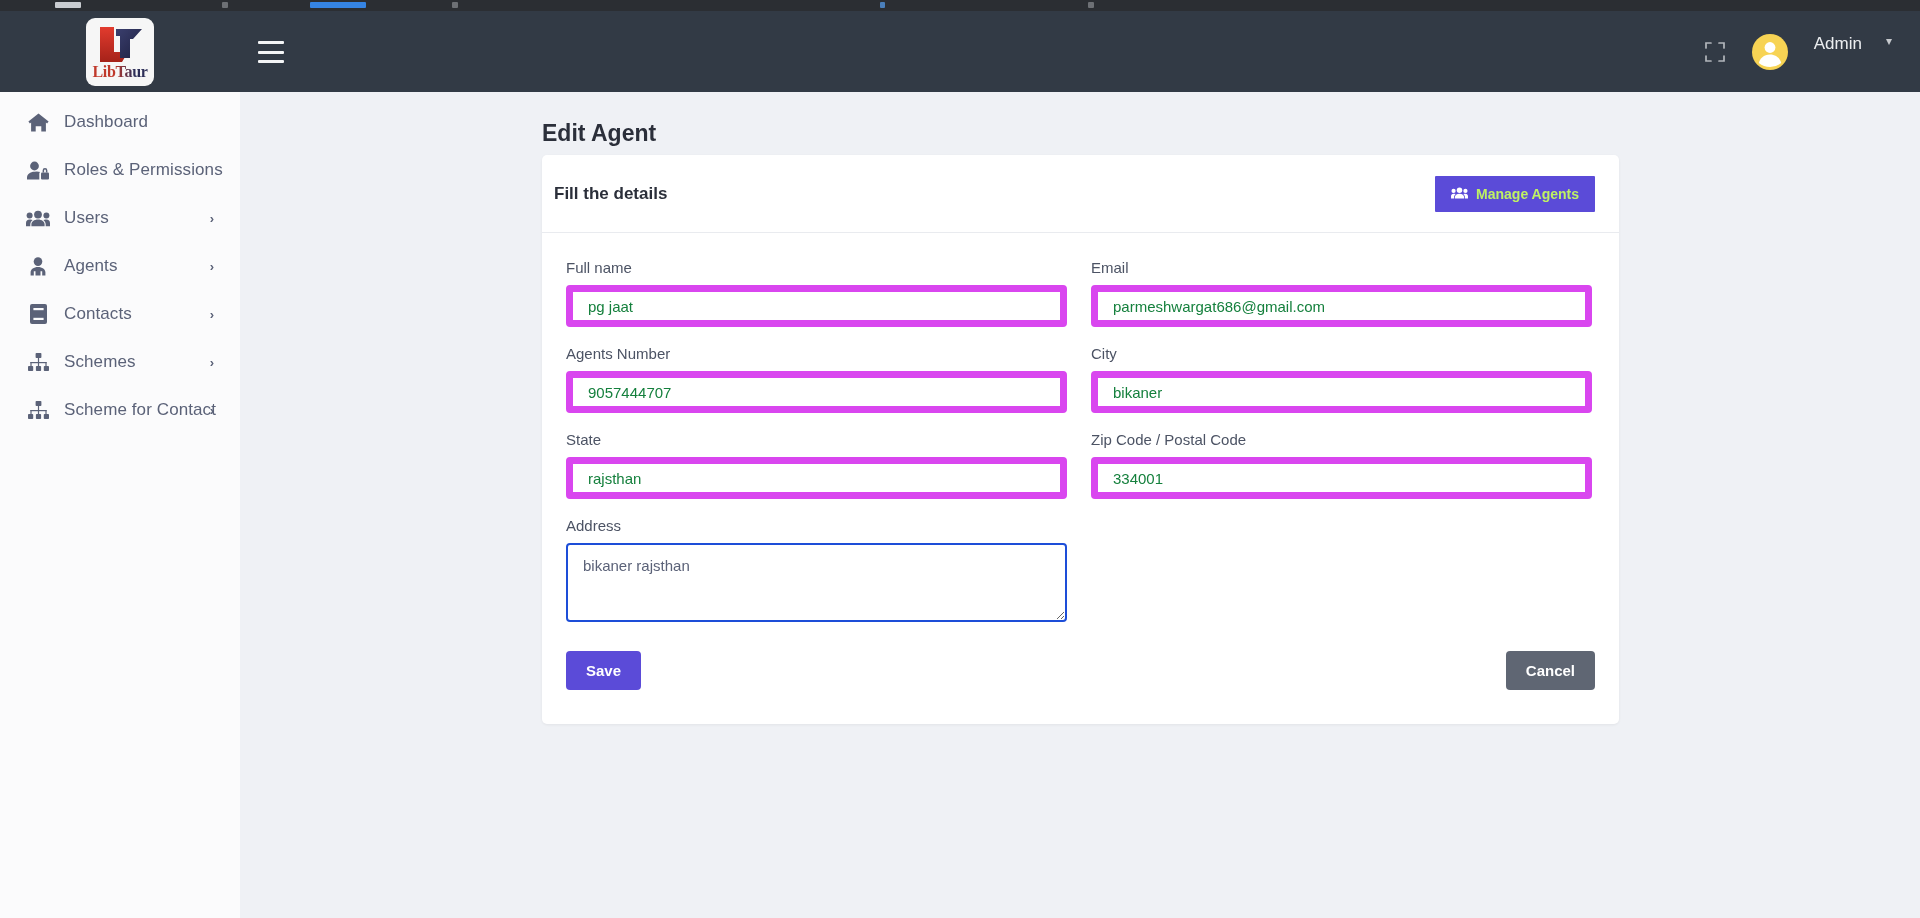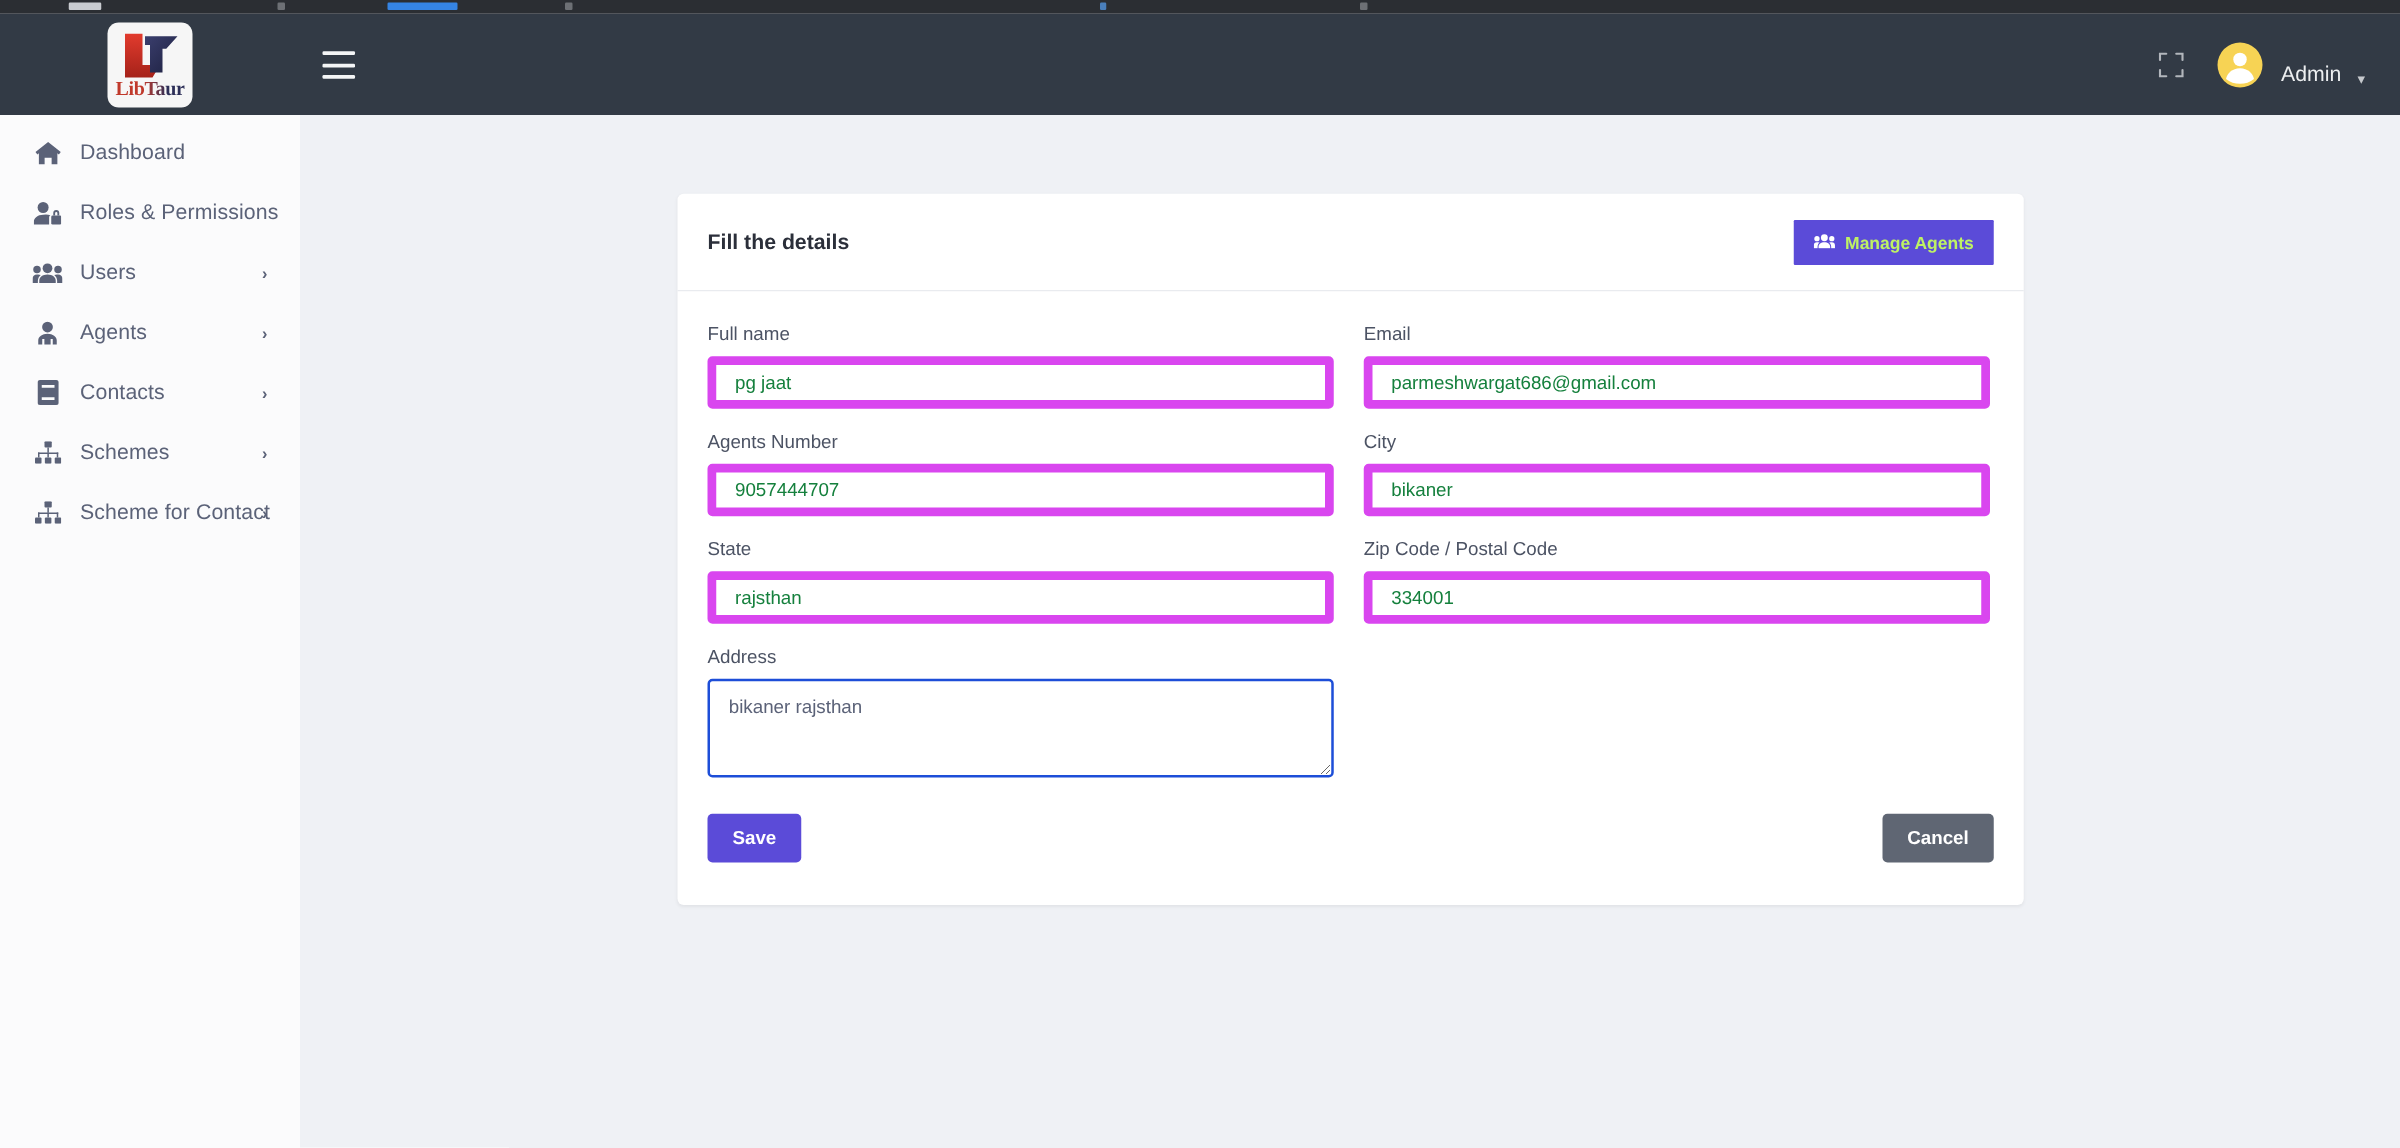--- a/index.html
+++ b/index.html
@@ -100,22 +100,22 @@
     align-items: center;
     gap: 26px;
   }
   .fullscreen-icon {
     width: 22px; height: 22px;
     cursor: pointer;
     opacity: .85;
   }
   .user-menu {
     display: flex;
-    align-items: flex-end;
-    gap: 15px;
+    align-items: flex-start;
+    gap: 26px;
     cursor: pointer;
   }
   .avatar {
     width: 36px; height: 36px;
     border-radius: 50%;
     background: #f7d354;
     display: flex;
     align-items: center;
     justify-content: center;
     overflow: hidden;
@@ -188,21 +188,21 @@
     width: 1077px;
     background: #ffffff;
     border-radius: 5px;
     box-shadow: 0 1px 3px rgba(0,0,0,.06);
   }
   .card-head {
     height: 78px;
     display: flex;
     align-items: center;
     justify-content: space-between;
-    padding: 0 24px 0 24px;
+    padding: 0 24px 0 12px;
     border-bottom: 1px solid #e9ebef;
   }
   .card-head h2 {
     font-size: 17px;
     font-weight: bold;
     color: #2b2f3a;
   }
   .btn-manage {
     background: #5b4bd8;
     color: #bef264;
@@ -433,20 +433,21 @@
         <rect x="17.4" y="9" width="1.2" height="4"></rect>
       </svg>
     </span>
     <span class="nav-label">Scheme for Contact</span>
     <span class="nav-chevron">›</span>
   </div>
 </nav>
 
 <main class="main">
 
+  <h1 class="page-title">Edit Agent</h1>
 
   <section class="card">
 
     <div class="card-head">
       <h2>Fill the details</h2>
       <button class="btn-manage">
         <span>
           <svg width="17" height="12" viewBox="0 0 24 17" fill="#ffffff">
             <circle cx="12" cy="4.6" r="3.9"></circle>
             <path d="M12 9.6 c-4 0 -6.6 2.3 -6.6 5 v1.7 h13.2 v-1.7 c0 -2.7 -2.6 -5 -6.6 -5 z"></path>

